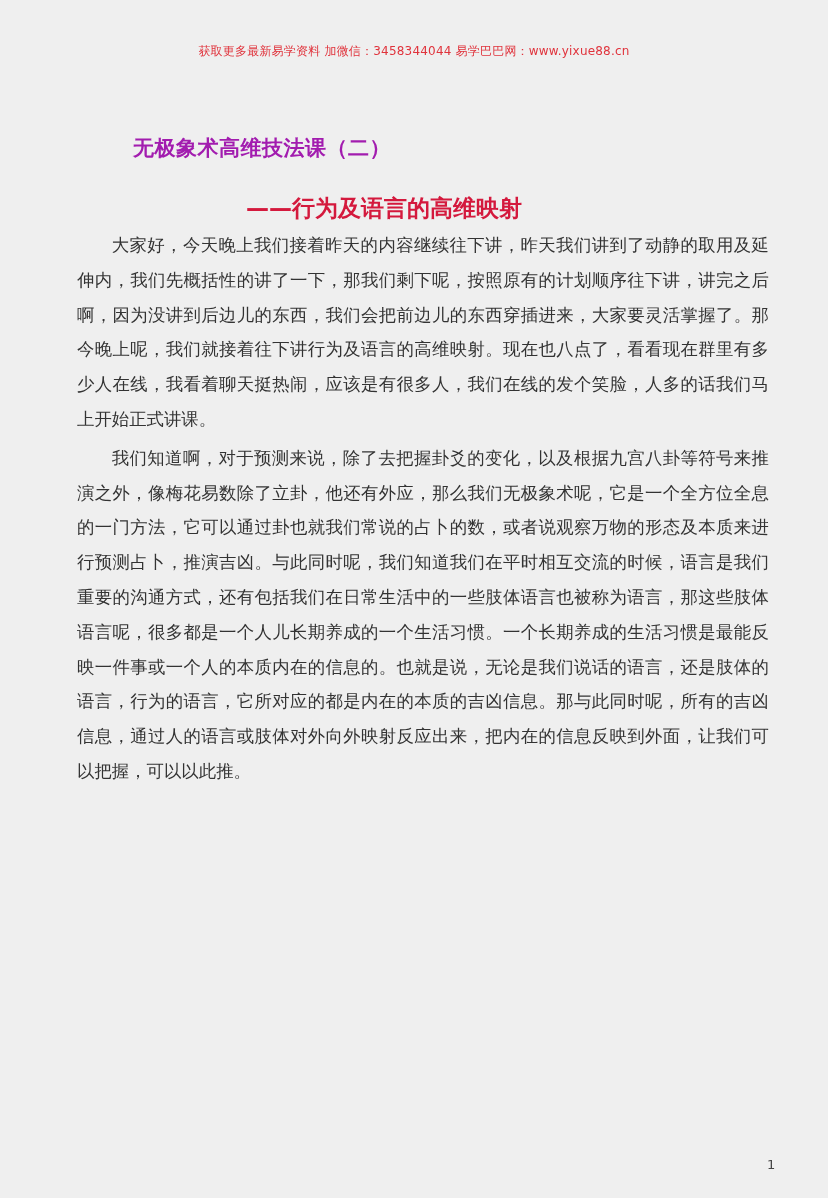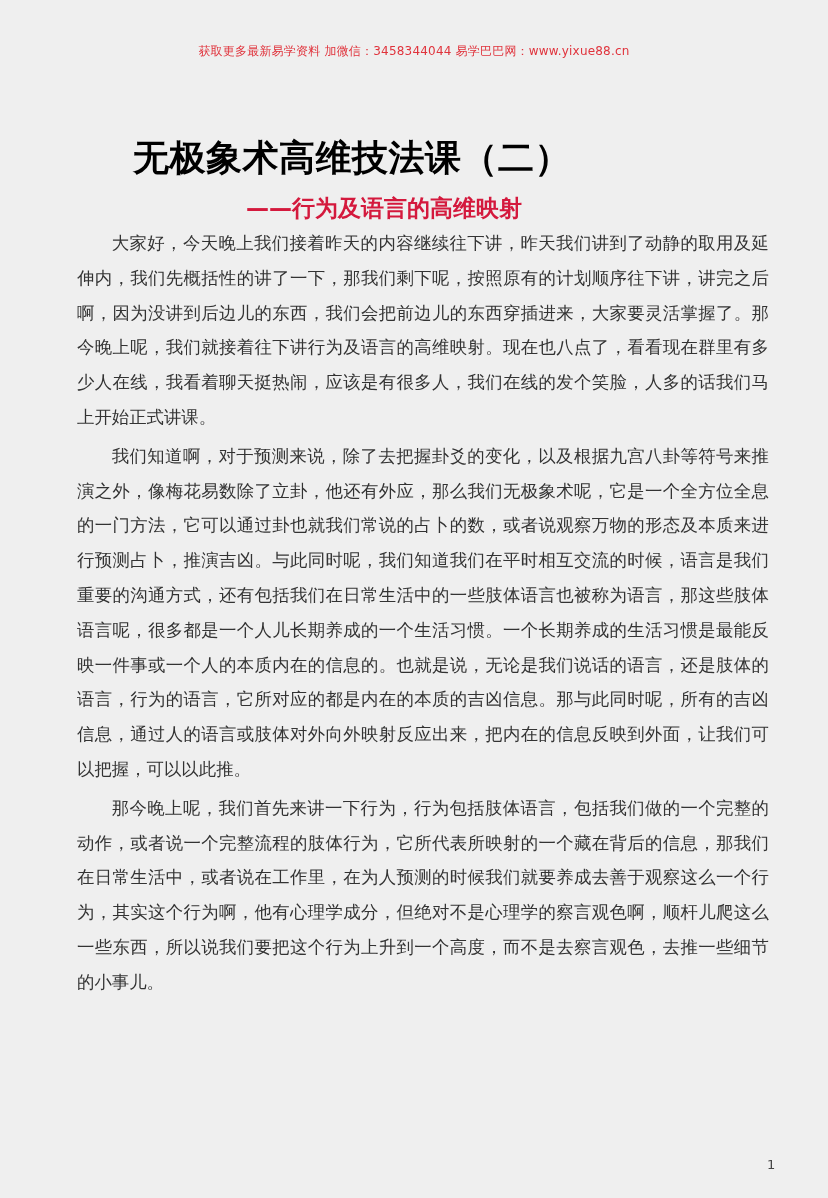--- a/index.html
+++ b/index.html
@@ -23,23 +23,23 @@
       text-align: center;
       font-size: 12px;
       color: #e0333c;
       letter-spacing: 0.2px;
       margin-top: 8px;
     }
     .title {
       position: absolute;
       top: 134px;
       left: 133px;
-      font-size: 36px;
+      font-size: 21px;
       font-weight: bold;
-      color: #000000;
+      color: #a21caf;
       letter-spacing: 0.5px;
       white-space: nowrap;
     }
     .subtitle {
       position: absolute;
       top: 193px;
       left: 246px;
       font-size: 23px;
       font-weight: bold;
       color: #d4193d;
@@ -51,37 +51,35 @@
       left: 77px;
       width: 692px;
     }
     .para {
       margin: 0 0 4px 0;
       font-size: 17.4px;
       line-height: 34.8px;
       text-indent: 2em;
       text-align: justify;
       color: #333333;
-      font-family: Liberation Mono, monospace;
     }
     .page-number {
       position: absolute;
       top: 1157px;
       left: 767px;
       font-size: 13px;
       color: #444;
     }
   </style>
 </head>
 <body>
 
 <div class="header-banner">获取更多最新易学资料 加微信：3458344044 易学巴巴网：www.yixue88.cn</div>
 
 <div class="title">无极象术高维技法课（二）</div>
 <div class="subtitle">——行为及语言的高维映射</div>
 
 <div class="content">
   <p class="para">大家好，今天晚上我们接着昨天的内容继续往下讲，昨天我们讲到了动静的取用及延伸内，我们先概括性的讲了一下，那我们剩下呢，按照原有的计划顺序往下讲，讲完之后啊，因为没讲到后边儿的东西，我们会把前边儿的东西穿插进来，大家要灵活掌握了。那今晚上呢，我们就接着往下讲行为及语言的高维映射。现在也八点了，看看现在群里有多少人在线，我看着聊天挺热闹，应该是有很多人，我们在线的发个笑脸，人多的话我们马上开始正式讲课。</p>
   <p class="para">我们知道啊，对于预测来说，除了去把握卦爻的变化，以及根据九宫八卦等符号来推演之外，像梅花易数除了立卦，他还有外应，那么我们无极象术呢，它是一个全方位全息的一门方法，它可以通过卦也就我们常说的占卜的数，或者说观察万物的形态及本质来进行预测占卜，推演吉凶。与此同时呢，我们知道我们在平时相互交流的时候，语言是我们重要的沟通方式，还有包括我们在日常生活中的一些肢体语言也被称为语言，那这些肢体语言呢，很多都是一个人儿长期养成的一个生活习惯。一个长期养成的生活习惯是最能反映一件事或一个人的本质内在的信息的。也就是说，无论是我们说话的语言，还是肢体的语言，行为的语言，它所对应的都是内在的本质的吉凶信息。那与此同时呢，所有的吉凶信息，通过人的语言或肢体对外向外映射反应出来，把内在的信息反映到外面，让我们可以把握，可以以此推。</p>
-  <p class="para">那今晚上呢，我们首先来讲一下行为，行为包括肢体语言，包括我们做的一个完整的动作，或者说一个完整流程的肢体行为，它所代表所映射的一个藏在背后的信息，那我们在日常生活中，或者说在工作里，在为人预测的时候我们就要养成去善于观察这么一个行为，其实这个行为啊，他有心理学成分，但绝对不是心理学的察言观色啊，顺杆儿爬这么一些东西，所以说我们要把这个行为上升到一个高度，而不是去察言观色，去推一些细节的小事儿。</p>
 </div>
 
 <div class="page-number">1</div>
 
 </body></html>

